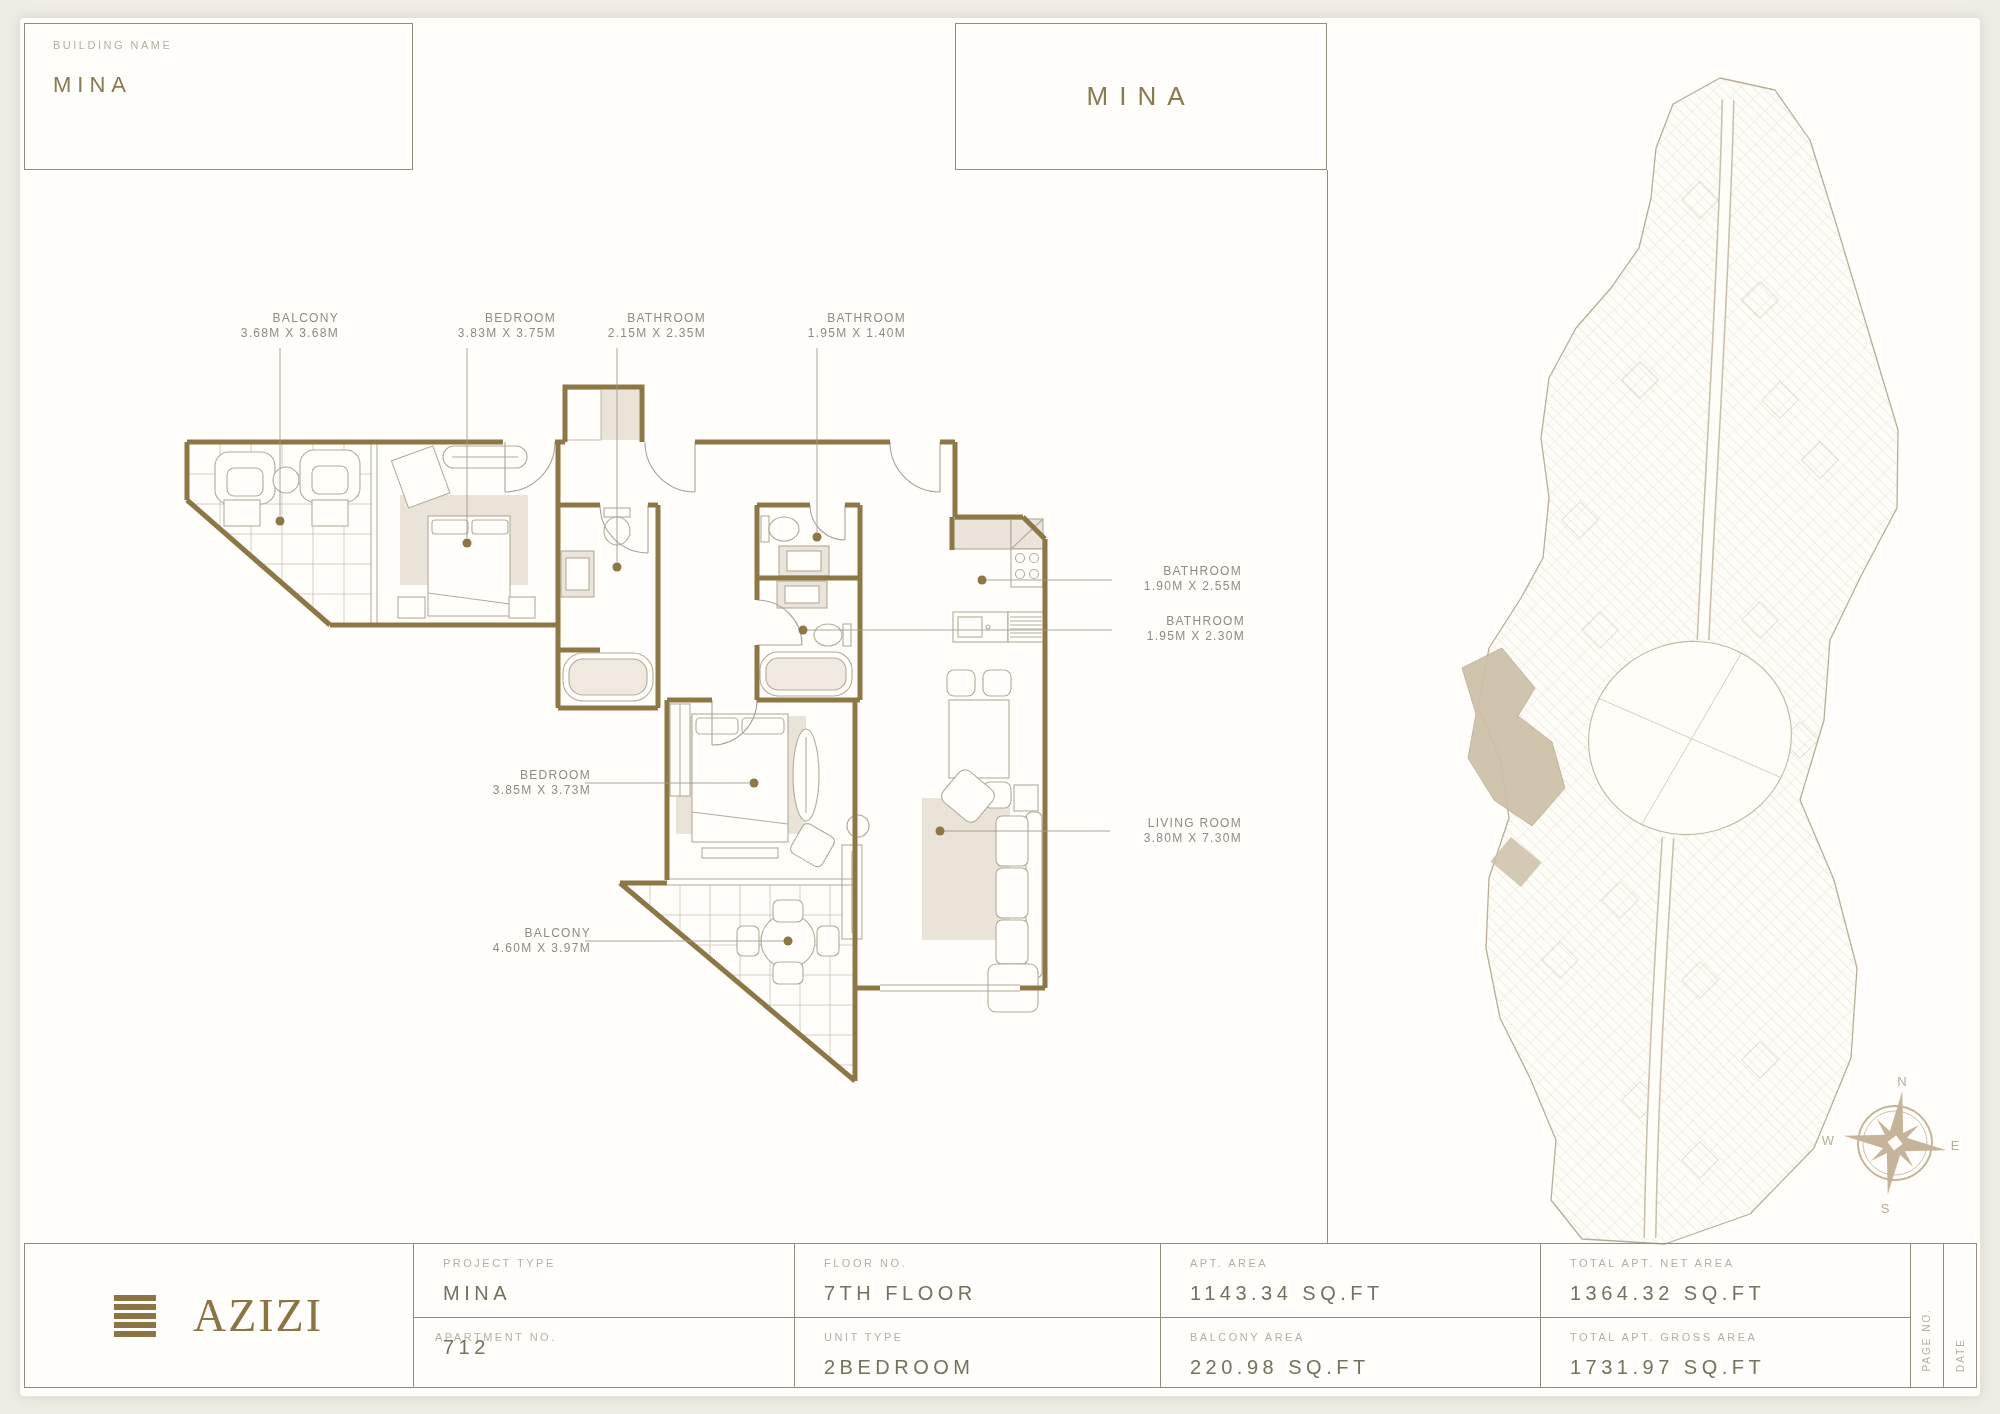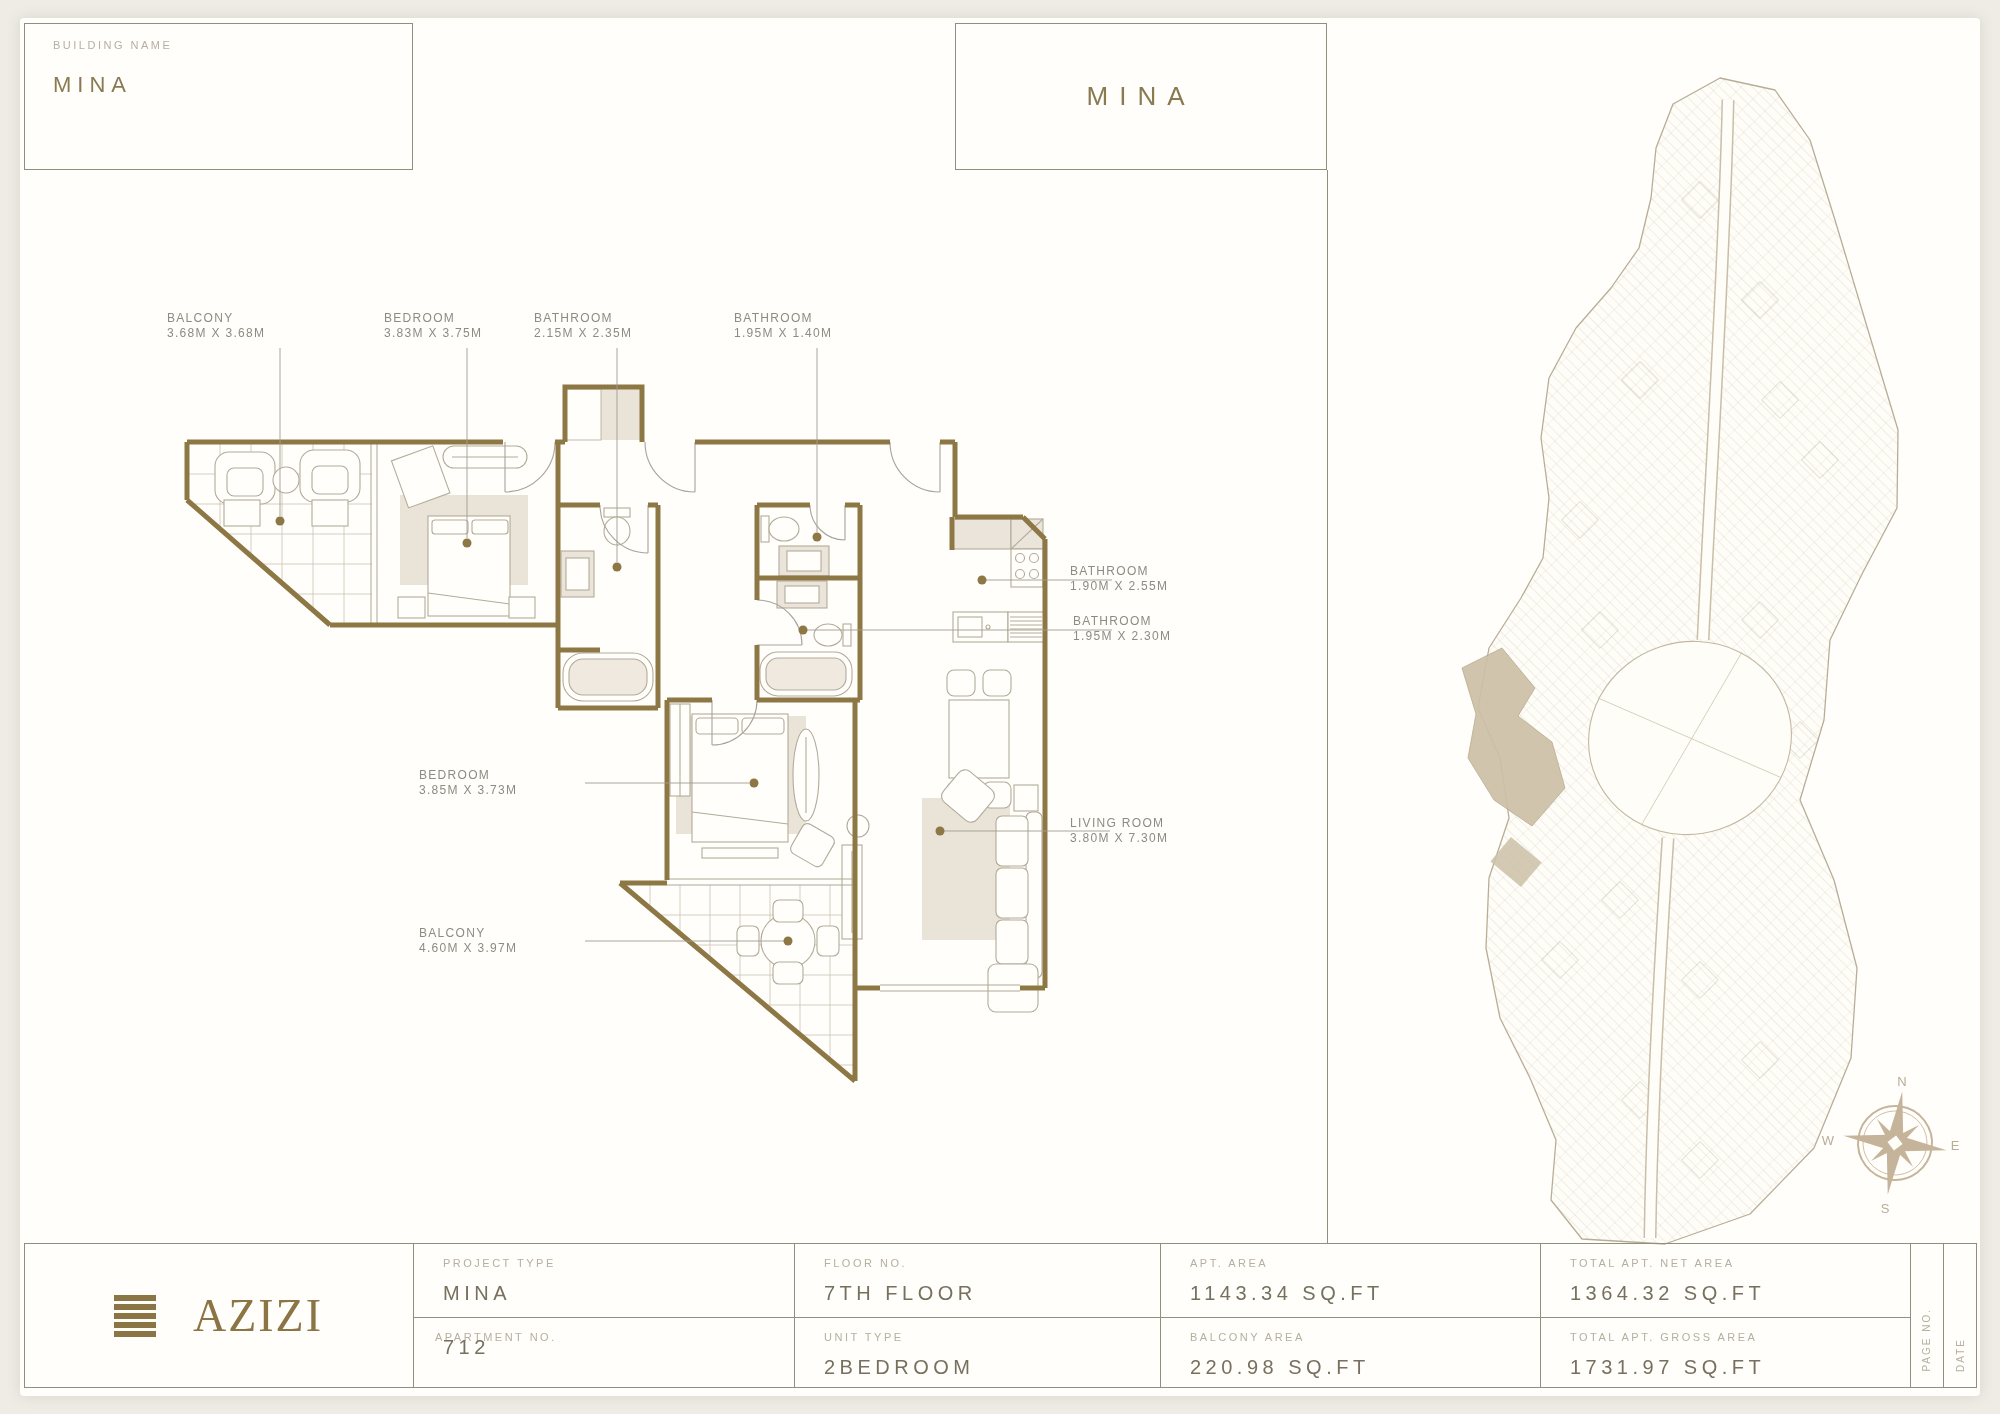--- a/index.html
+++ b/index.html
@@ -8,21 +8,21 @@
          border-radius:4px;box-shadow:0 0 14px rgba(90,80,60,.15);}
   .box{position:absolute;border:1px solid #8f8f7d;background:#fffefb;box-sizing:border-box;}
   .lbl{position:absolute;font-size:11px;letter-spacing:2.5px;color:#b7af9f;white-space:nowrap;}
   .val{position:absolute;font-size:20px;letter-spacing:5px;color:#77705f;white-space:nowrap;}
   .val.gold{color:#8a7a52;font-size:22px;letter-spacing:6px;}
   .brand-center{position:absolute;left:955px;top:23px;width:372px;height:147px;display:flex;
                 align-items:center;justify-content:center;font-size:26px;letter-spacing:11px;
                 color:#8a7a52;}
   .vline{position:absolute;width:1px;background:#8f8f7d;}
   .hline{position:absolute;height:1px;background:#8f8f7d;}
-  .rlabel{position:absolute;width:172px;text-align:left;font-size:12px;letter-spacing:1.3px;
+  .rlabel{position:absolute;width:172px;text-align:right;font-size:12px;letter-spacing:1.3px;
           color:#8f8b80;line-height:15px;white-space:nowrap;}
   .footer-cellval{position:absolute;font-size:20px;letter-spacing:4.5px;color:#77705f;white-space:nowrap;}
   .vert-lbl{position:absolute;display:flex;align-items:flex-end;justify-content:center;
             box-sizing:border-box;padding-bottom:16px;}
   .vert-lbl span{writing-mode:vertical-rl;transform:rotate(180deg);font-size:10px;
             letter-spacing:2px;color:#b7af9f;}
   .azizi{position:absolute;left:24px;top:1243px;width:389px;height:145px;display:flex;
          align-items:center;justify-content:center;gap:8px;}
   .azizi .bars{display:flex;flex-direction:column;gap:3px;}
   .azizi .bars i{display:block;width:42px;height:6px;background:#8b7544;}

